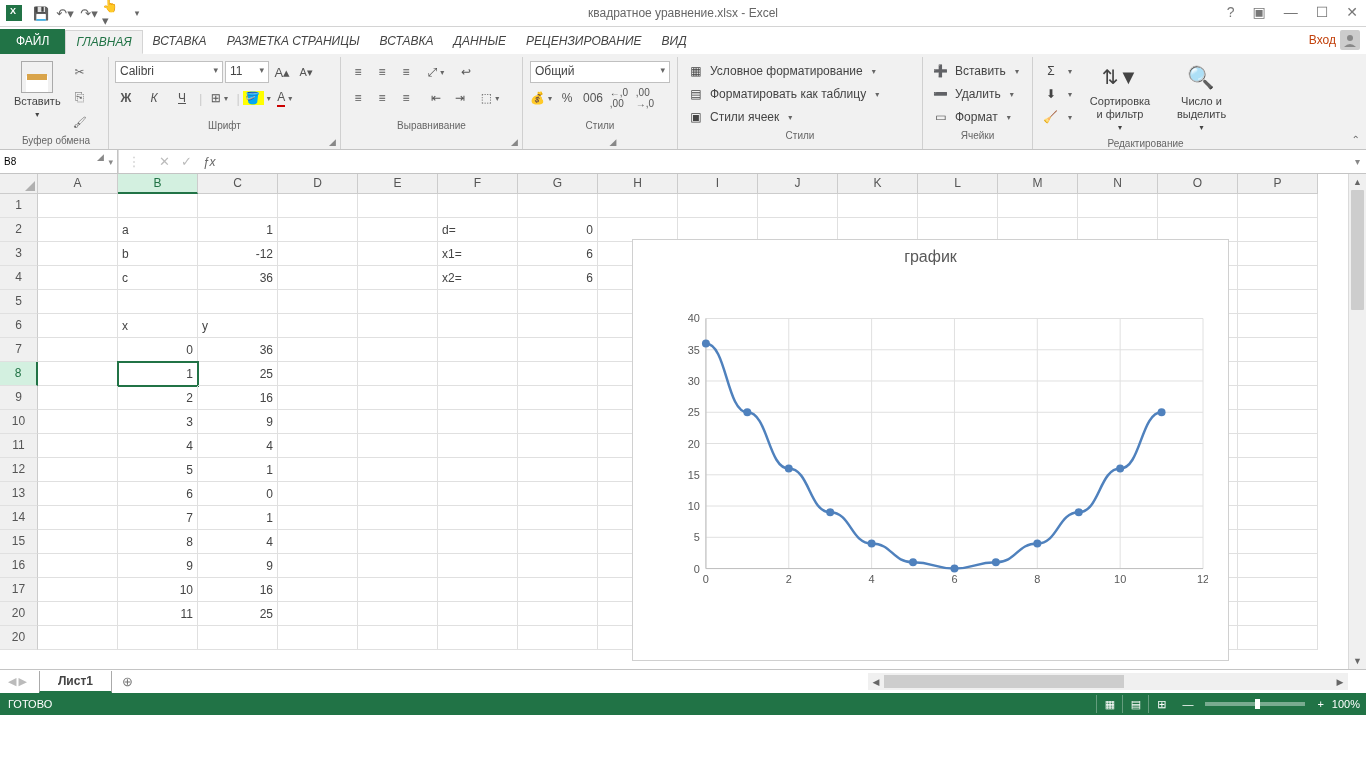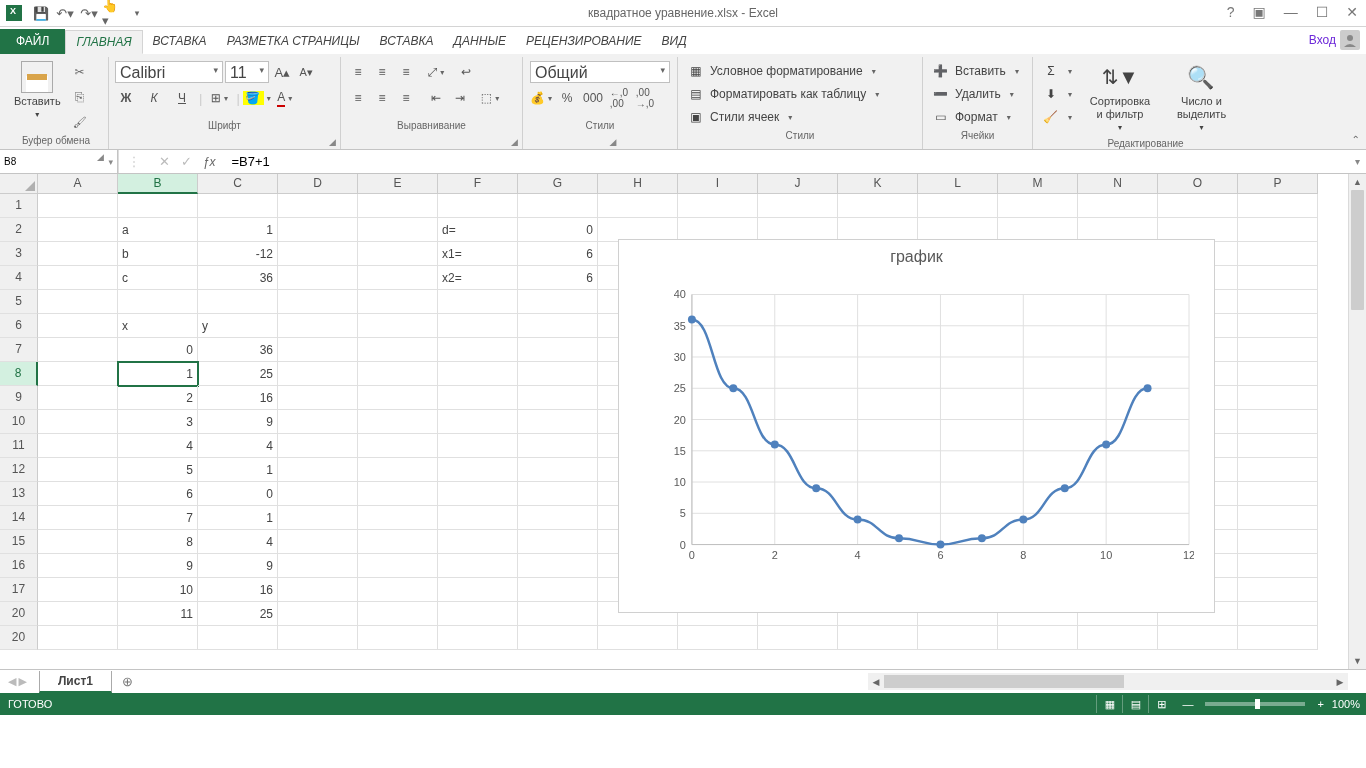--- a/index.html
+++ b/index.html
@@ -13,35 +13,35 @@
 .qat .qat-btn { width:22px; height:22px; display:flex; align-items:center; justify-content:center; cursor:pointer; color:#666;}
 .title-text { position: absolute; left: 50%; transform: translateX(-50%); font-size: 12px; color: #666; }
 .win-controls { position: absolute; right: 4px; top: 2px; display: flex; gap: 10px; align-items: center; }
 .win-controls span { font-size: 14px; color: #777; cursor: pointer; padding: 2px 4px; }
 
 
 .tabs-row { height: 27px; background: #fff; display: flex; align-items: flex-end; position: relative; }
 .tab { padding: 4px 10px; font-size: 12px; color: #444; cursor:pointer; }
 .tab.file { background: #217346; color: #fff; padding: 5px 16px; height:25px; margin-top:2px;}
 .tab.active { color: #217346; border: 1px solid #d4d4d4; border-bottom: 1px solid #f1f1f1; background:#f1f1f1; }
-.signin { position: absolute; right: 6px; top: 3px; font-size: 12px; color: #6d28d9; display:flex; align-items:center; gap:4px;}
+.signin { position: absolute; right: 6px; top: 3px; font-size: 12px; color: #c2410c; display:flex; align-items:center; gap:4px;}
 .signin .avatar { width:20px; height:20px; background:#ccc; border-radius:2px; display:flex; align-items:center; justify-content:center;}
 
 
 .ribbon { height: 96px; background: #f1f1f1; border-bottom: 1px solid #c4c4c4; display: flex; padding: 3px 0 0 4px; position: relative;}
 .group { border-right: 1px solid #d0d0d0; padding: 2px 6px 0 6px; display: flex; flex-direction: column; justify-content: space-between; }
 .group-label { font-size: 10px; color: #666; text-align: center; padding: 2px 0 18px; position:relative;}
 .group-label .dialog-launcher { position:absolute; right:-2px; bottom:2px; font-size:9px; color:#888; cursor:pointer;}
 .group-body { display: flex; gap: 4px; flex:1;}
 .btn-lg { display: flex; flex-direction: column; align-items: center; justify-content: flex-start; padding: 2px 4px; cursor:pointer; text-align:center; font-size:11px; line-height:13px;}
 .btn-lg .ico { width:32px; height:32px; margin-bottom:2px; display:flex; align-items:center; justify-content:center;}
 .btn-sm { width:22px; height:22px; display:flex; align-items:center; justify-content:center; cursor:pointer; color:#555; font-size:12px;}
 .col { display:flex; flex-direction:column; gap:0;}
 .row { display:flex; gap:2px; align-items:center;}
-.dd { border:1px solid #c0c0c0; background:#fff; height:22px; font-size:16px; padding:2px 18px 2px 4px; position:relative; cursor:pointer;}
+.dd { border:1px solid #c0c0c0; background:#fff; height:22px; font-size:12px; padding:2px 18px 2px 4px; position:relative; cursor:pointer;}
 .dd::after { content:"▾"; position:absolute; right:4px; top:3px; font-size:9px; color:#666;}
 .styled-btn { display:flex; align-items:center; gap:6px; padding:2px 4px; cursor:pointer; font-size:12px; height:22px;}
 .styled-btn .ico-s { width:16px; height:16px; display:inline-flex; align-items:center; justify-content:center;}
 .drop::after { content:"▾"; font-size:8px; color:#666; margin-left:3px;}
 .collapse-btn { position:absolute; right:6px; bottom:4px; font-size:10px; color:#666; cursor:pointer;}
 
 
 .formula-row { height: 24px; border-bottom: 1px solid #c4c4c4; display: flex; align-items:center; background:#fff;}
 .name-box { width: 118px; border-right: 1px solid #c4c4c4; height: 100%; display: flex; align-items: center; }
 .name-box input { border: none; width: 100%; padding: 2px 4px; font-size: 10px; background: #fff; outline:none;}
@@ -66,21 +66,21 @@
 .cell-row { display:flex; height:24px;}
 .cell { width:80px; border-right:1px solid #e0e0e0; border-bottom:1px solid #e0e0e0; padding:2px 4px; font-size:12px; display:flex; align-items:center;}
 .cell.r { justify-content:flex-end;}
 .cell.selected { outline:2px solid #217346; outline-offset:-1px;}
 .vscroll { position:absolute; right:0; top:0; width:18px; bottom:0; background:#f0f0f0; border-left:1px solid #dadada;}
 .vscroll .thumb { position:absolute; left:2px; right:2px; top:16px; height:120px; background:#cdcdcd; border-radius:1px;}
 .vscroll .arr { position:absolute; left:0; right:0; height:16px; text-align:center; font-size:9px; color:#666; cursor:pointer; line-height:16px;}
 .vscroll .arr.up { top:0;} .vscroll .arr.dn { bottom:0;}
 
 
-.chart-box { position:absolute; left:618px; top:65px; width:597px; height:374px; background:#fff; border:1px solid #d0d0d0;}
+.chart-box { position:absolute; left:632px; top:65px; width:597px; height:422px; background:#fff; border:1px solid #d0d0d0;}
 .chart-title { text-align:center; font-size:16px; color:#595959; padding:8px 0;}
 .chart-plot { position:absolute; left:48px; top:42px; right:20px; bottom:40px;}
 .chart-svg { width:100%; height:100%;}
 
 
 .sheet-tabs { height: 24px; border-top:1px solid #c4c4c4; background:#fff; display:flex; align-items:center; position:relative;}
 .sheet-nav { display:flex; gap:2px; padding:0 8px; color:#bbb; font-size:11px;}
 .sheet-nav span { cursor:pointer;}
 .sheet-tab { border:1px solid #aaa; border-top:none; border-bottom:2px solid #217346; padding:3px 18px; font-size:12px; background:#fff; font-weight:bold; cursor:pointer; margin-left:4px;}
 .sheet-add { margin-left:10px; font-size:13px; color:#777; cursor:pointer;}
@@ -216,21 +216,21 @@
     </div>
     <div class="group-label"><span>Выравнивание</span><span class="dialog-launcher">◢</span></div>
   </div>
 
   <div class="group" style="width:155px;align-items:center;">
     <div class="group-body col" style="gap:4px; padding-top:2px;">
       <div class="dd" style="width:140px;"><span>Общий</span></div>
       <div class="row" style="gap:4px;">
         <span class="btn-sm drop">💰</span>
         <span class="btn-sm">%</span>
-        <span class="btn-sm">000</span>
+        <span class="btn-sm">006</span>
         <span class="btn-sm" style="font-size:10px;">←,0<br>,00</span>
         <span class="btn-sm" style="font-size:10px;">,00<br>→,0</span>
       </div>
     </div>
     <div class="group-label"><span>Стили</span><span class="dialog-launcher">◢</span></div>
   </div>
 
   <div class="group" style="width:245px;">
     <div class="group-body col" style="gap:1px; padding-top:1px;">
       <div class="styled-btn drop">
@@ -303,21 +303,20 @@
     <input value="B8" style="">
     <span class="nb-dd">▾</span>
   </div>
   <div style="flex:1; display:flex; align-items:center; border-left:1px solid #ddd; height:100%;">
     <span style="width:30px; text-align:center; color:#ccc;">⋮</span>
     <div class="fx-btns">
       <span>✕</span>
       <span>✓</span>
       <span class="fx">ƒx</span>
     </div>
-    <input class="formula-input" value="=B7+1" style="">
   </div>
   <span class="formula-expand">▾</span>
 </div>
 
 <div class="grid-wrapper">
   <div class="sel-all"></div>
   <div class="col-headers" id="col-headers">
       <div class="col-h">A</div>
       <div class="col-h active">B</div>
       <div class="col-h">C</div>

